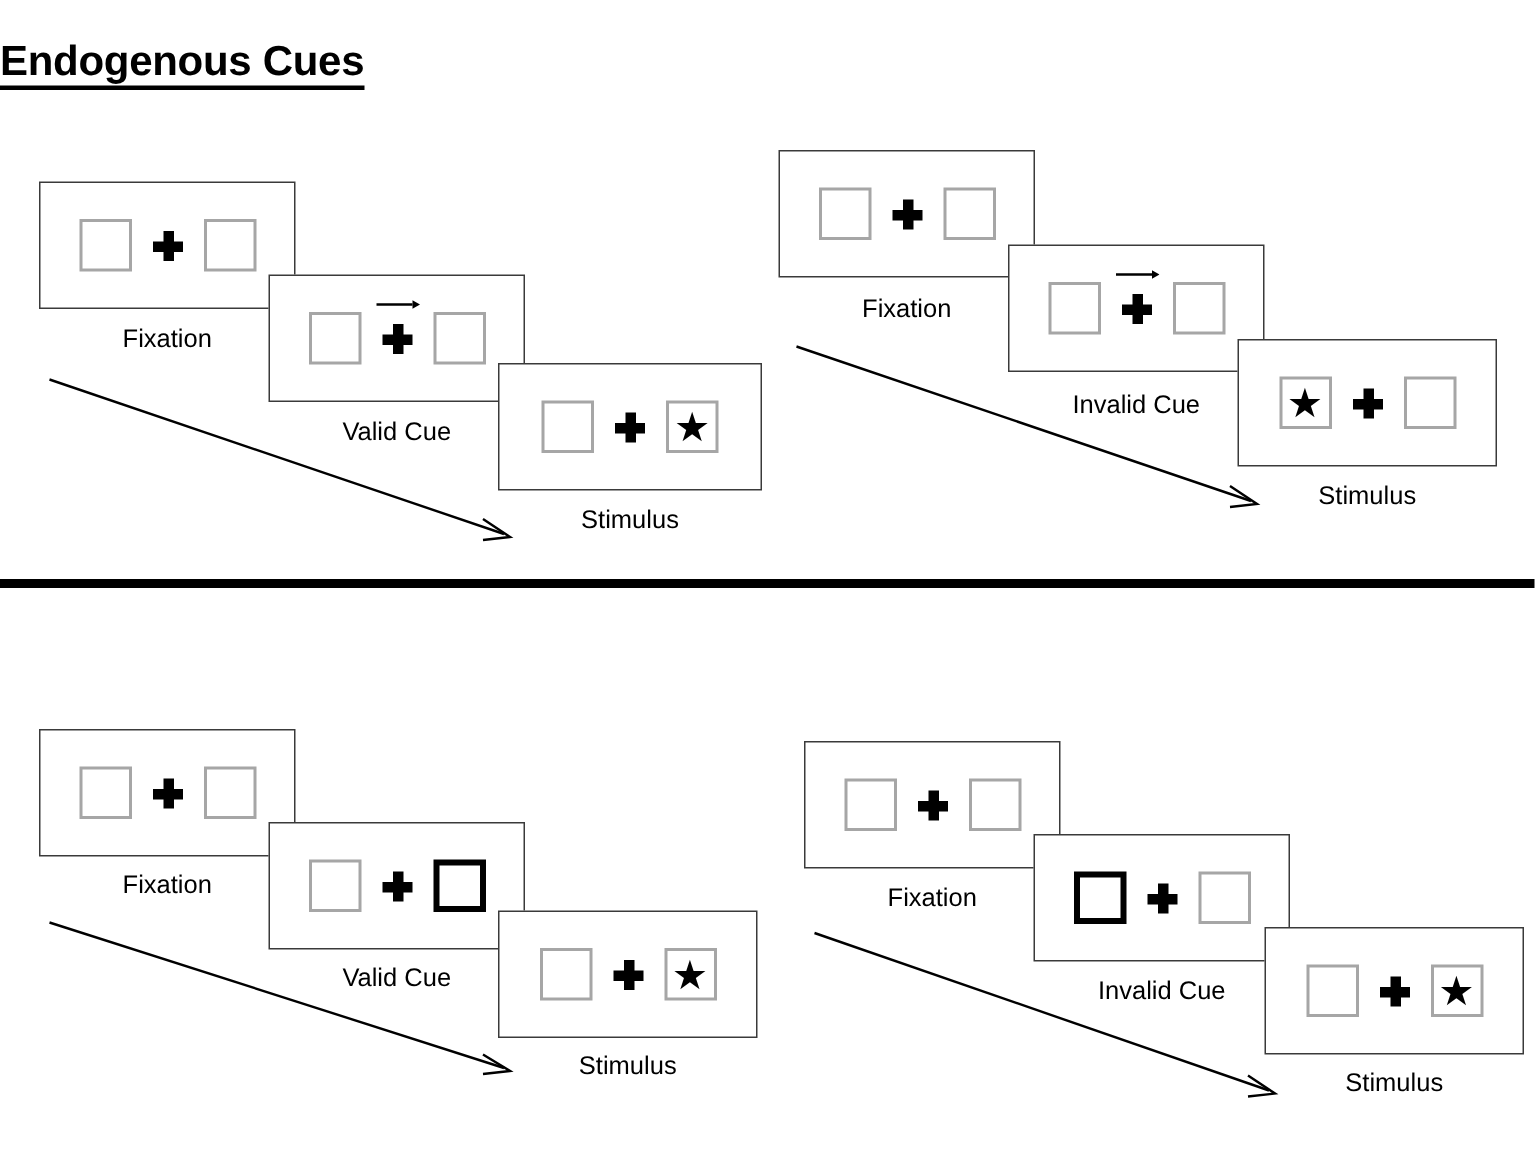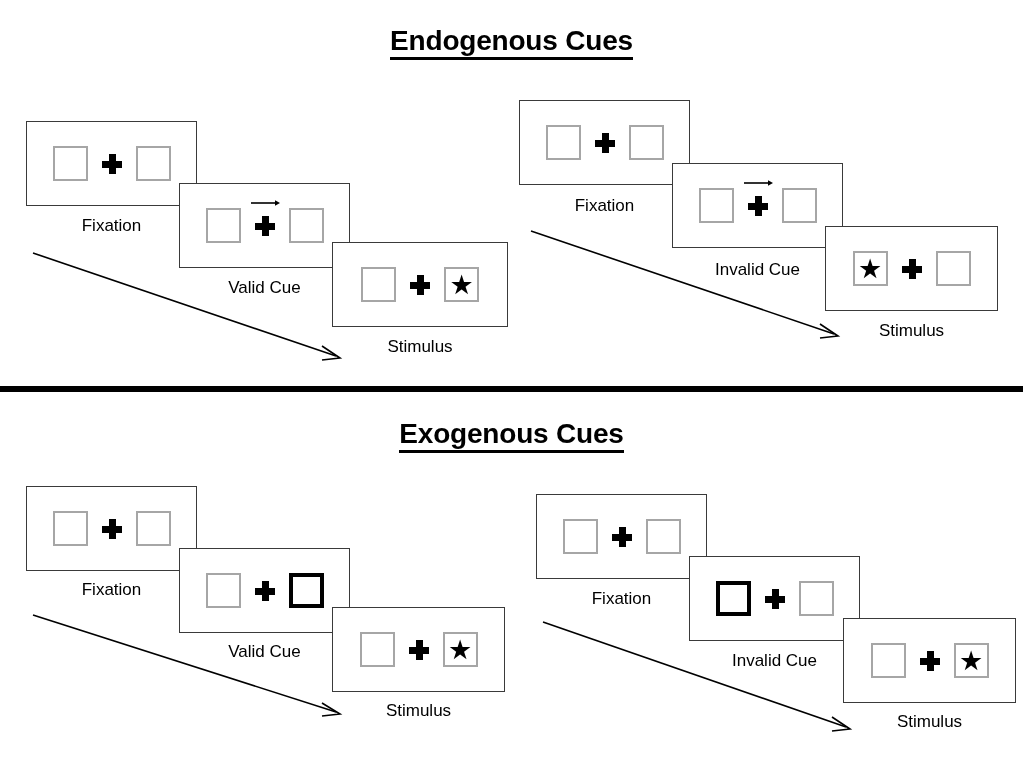--- a/index.html
+++ b/index.html
@@ -20,21 +20,21 @@
     position: absolute;
     left: 0; top: 0;
     width: 1023px;
     height: 767px;
   }
 
   
   .section-title {
     position: absolute;
     width: 1023px;
-    text-align: center;
+    text-align: left;
     font-size: 28px;
     font-weight: bold;
     letter-spacing: -0.2px;
   }
   .section-title span {
     border-bottom: 3px solid #000;
     padding-bottom: 1px;
   }
 
   
@@ -215,23 +215,20 @@
   </div>
   <div class="stage-label" style="left:825px; top:321px; width:173px;">Stimulus</div>
 
   <svg class="seq-arrow" style="left:528px; top:226px; width:320px; height:118px; z-index:0;" viewBox="0 0 320 118">
     <line x1="3" y1="5" x2="306" y2="108" stroke="#000" stroke-width="1.6"></line>
     <polyline points="292,98 310,110 292,112" fill="none" stroke="#000" stroke-width="1.6"></polyline>
   </svg>
 
   <div class="divider" style="top:386px;"></div>
 
-  <div class="section-title" style="top:418px;">
-    <span>Exogenous Cues</span>
-  </div>
 
   <div class="panel" style="left:26px; top:486px; width:171px; height:85px; z-index:1;">
     <div class="panel-inner">
       <div class="box"></div>
       <div class="plus"></div>
       <div class="box"></div>
     </div>
   </div>
   <div class="stage-label" style="left:26px; top:580px; width:171px;">Fixation</div>
 

